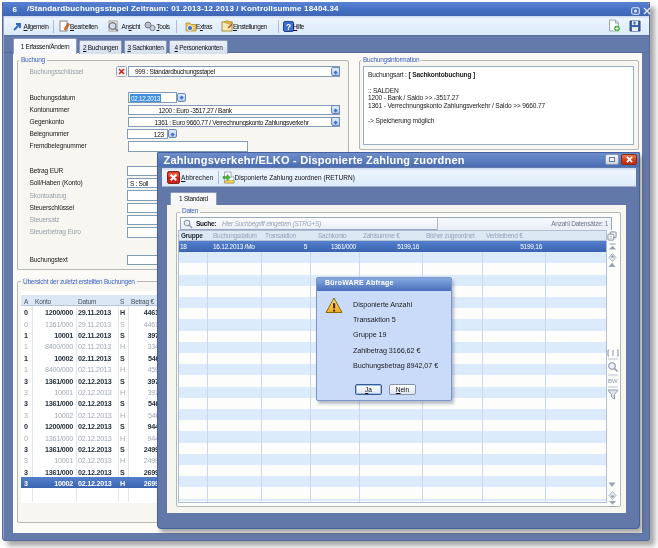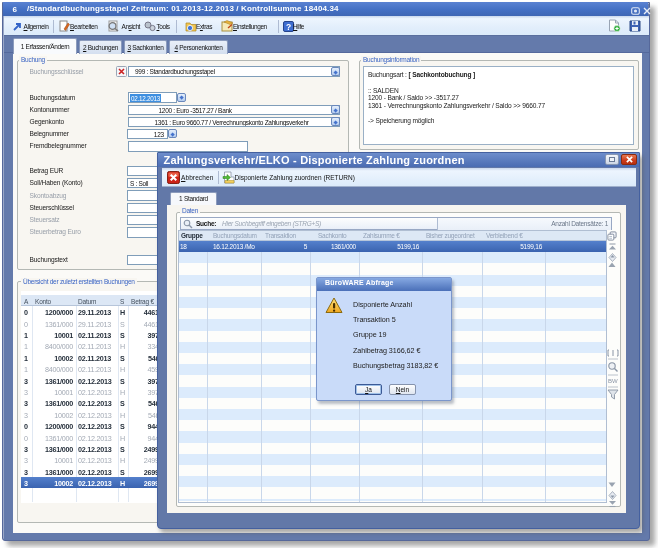--- a/index.html
+++ b/index.html
@@ -401,17 +401,17 @@
             <stop offset="1" stop-color="#f0a71e"></stop>
           </linearGradient>
         </defs>
         <rect x="8" y="6" width="2.2" height="5.5" rx="1" fill="#4a3000"></rect>
         <rect x="8" y="12.6" width="2.2" height="2.2" rx="1" fill="#4a3000"></rect>
       </svg>
     <span class="msgline" style="top:300px;">Disponierte Anzahl</span>
     <span class="msgline" style="top:315px;">Transaktion 5</span>
     <span class="msgline" style="top:330px;">Gruppe 19</span>
     <span class="msgline" style="top:345.5px;">Zahlbetrag 3166,62 €</span>
-    <span class="msgline" style="top:361px;">Buchungsbetrag 3183,82 €</span>
+    <span class="msgline" style="top:361px;">Buchungsbetrag 8942,07 €</span>
     <div class="mbtn" style="left:355px;border:1px solid #3c5a96;box-shadow:0 0 0 1px #9ec0e8 inset;"><u>J</u>a</div>
     <div class="mbtn" style="left:389px;"><u>N</u>ein</div>
   </div>
 </div>
 
 </body></html>

